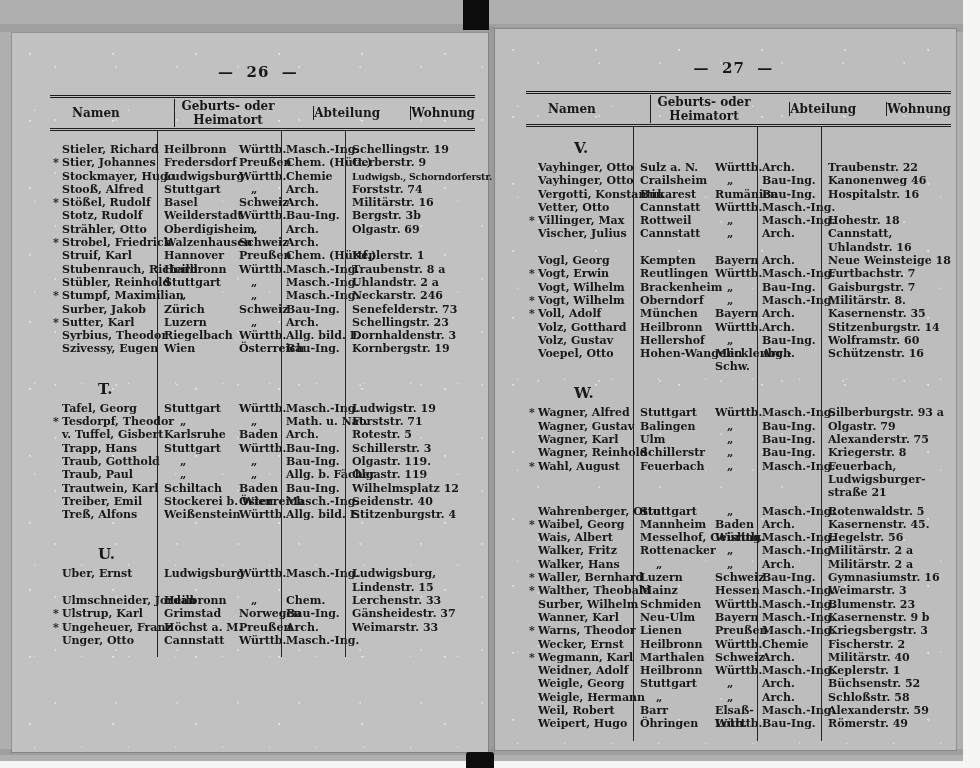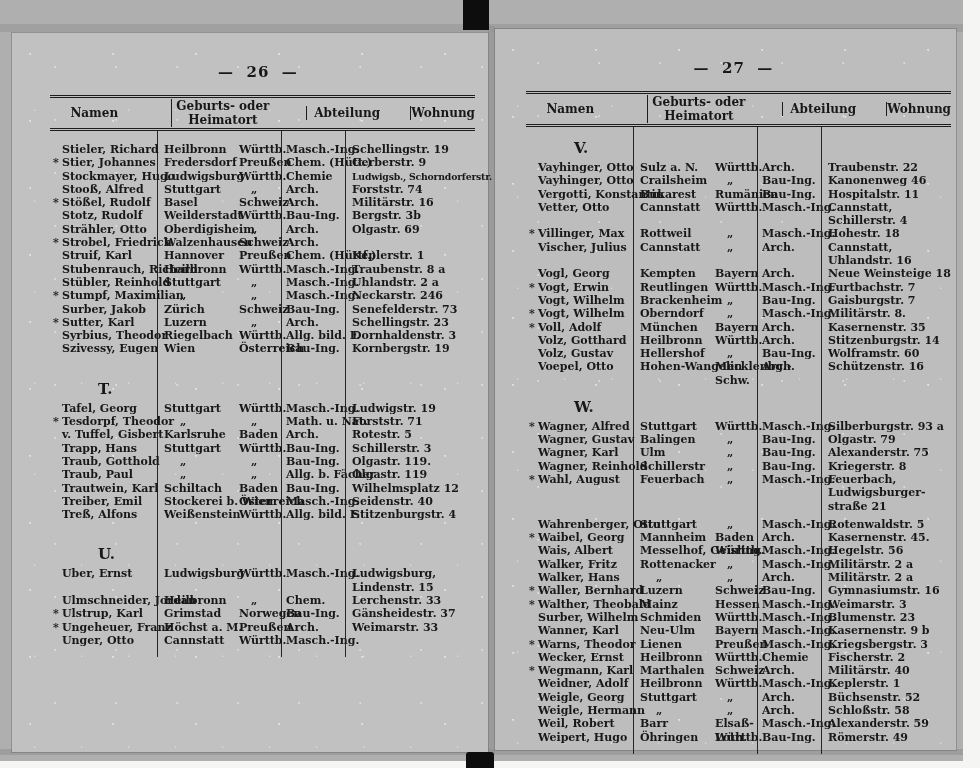--- a/index.html
+++ b/index.html
@@ -42,21 +42,21 @@
   .thead{
     display:flex;align-items:center;
     border-top:3px double #1d1d1d;
     border-bottom:3px double #1d1d1d;
     height:30px;
     font-size:12px;font-weight:bold;gap:32px;
   }
   .th{text-align:center;}
   .th:nth-child(1){width:107px;}
   .th:nth-child(2){width:124px;border-left:1px solid #1d1d1d;}
-  .th:nth-child(3){width:64px;border-left:1px solid #1d1d1d;padding-left:7px;}
+  .th:nth-child(3){width:64px;border-left:1px solid #1d1d1d;}
   .th:nth-child(4){width:129px;border-left:1px solid #1d1d1d;flex:1;}
   .tbody{position:relative;padding:12px 0 10px 0;}
   .vline{position:absolute;top:0;bottom:0;width:1px;background:#242424;}
   .v1{left:107px;} .v2{left:231px;} .v3{left:295px;}
   .section + .section{margin-top:24px;}
   .letter{
     font-size:15px;font-weight:bold;padding-left:48px;
     height:19px;line-height:19px;margin-bottom:3px;
   }
   .row{display:flex;font-size:11px;font-weight:bold;line-height:13.3px;}
@@ -406,30 +406,29 @@
             <div class="c-abt">Bau-Ing.</div>
             <div class="c-addr">Kanonenweg 46</div>
           </div>
           <div class="row">
             <div class="c-name">Vergotti, Konstantin</div>
             <div class="c-ort">
               <div class="place">Bukarest</div>
               <div class="region">Rumänien</div>
             </div>
             <div class="c-abt">Bau-Ing.</div>
-            <div class="c-addr">Hospitalstr. 11</div>
+            <div class="c-addr">Hospitalstr. 16</div>
           </div>
           <div class="row">
             <div class="c-name">Vetter, Otto</div>
             <div class="c-ort">
               <div class="place">Cannstatt</div>
               <div class="region">Württb.</div>
             </div>
             <div class="c-abt">Masch.-Ing.</div>
-            <div class="c-addr">Cannstatt, Schillerstr. 4</div>
           </div>
           <div class="row">
             <div class="c-name"><div class="star">*</div>Villinger, Max</div>
             <div class="c-ort">
               <div class="place">Rottweil</div>
               <div class="region ditto">„</div>
             </div>
             <div class="c-abt">Masch.-Ing.</div>
             <div class="c-addr">Hohestr. 18</div>
           </div>

